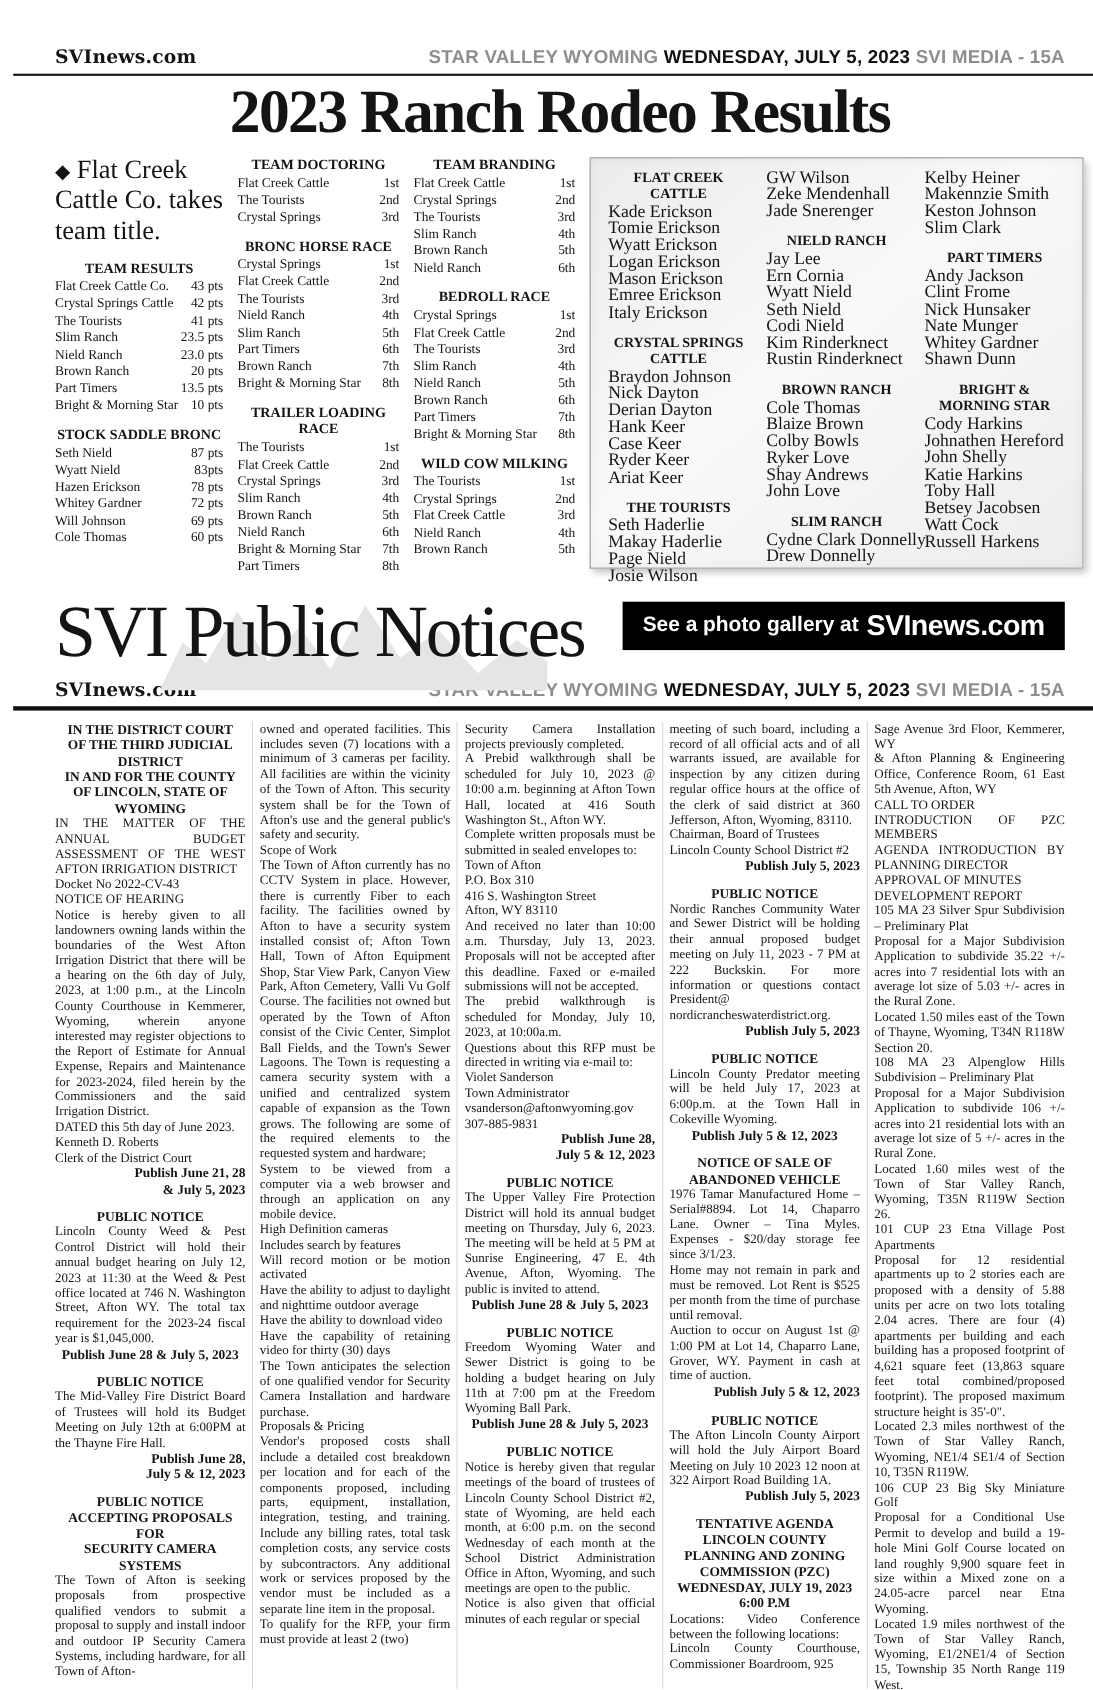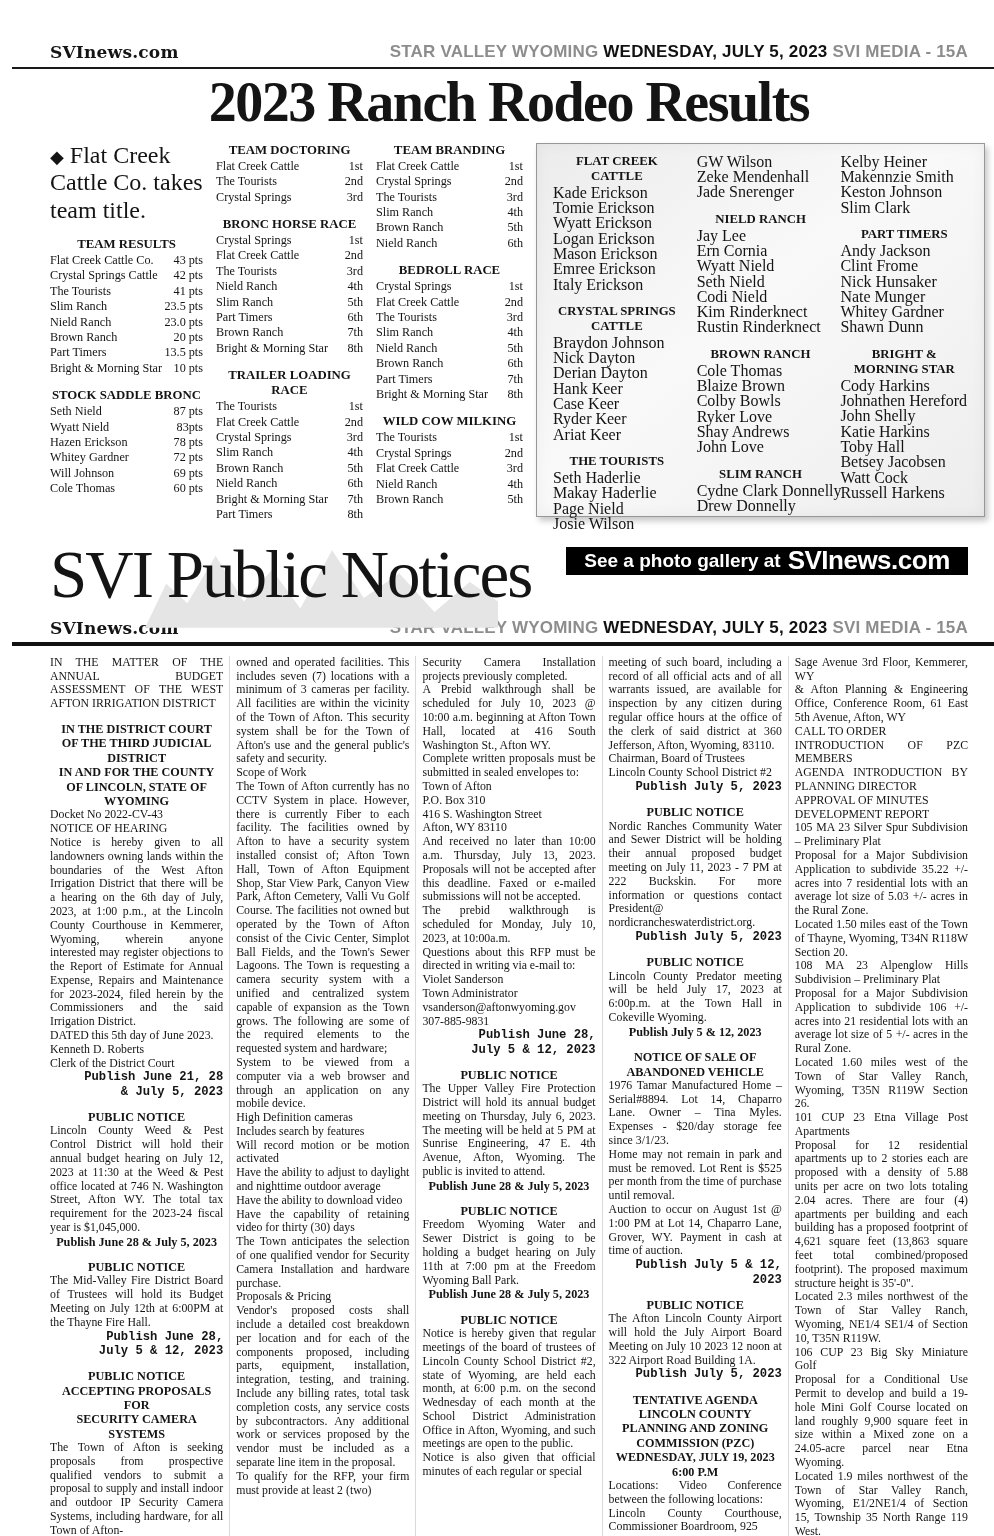--- a/index.html
+++ b/index.html
@@ -36,36 +36,36 @@
   .rseg{margin-bottom:12px;}
   .rostername{font-size:16px;line-height:15.3px;white-space:nowrap;}
   .rbhead{font-size:12.8px;}
   
   .pn-banner{position:relative;margin:12px 38px 0 38px;height:64px;}
   .pn-banner::before{content:"";position:absolute;left:95px;right:470px;top:-4px;bottom:-20px;
                      background:#e5e5e5;z-index:0;
                      clip-path:polygon(0 100%,6% 50%,12% 72%,20% 18%,28% 70%,36% 34%,44% 78%,53% 12%,62% 66%,72% 38%,82% 82%,92% 48%,100% 70%,100% 100%);}
   .pn-title{position:relative;z-index:1;margin:0;font-size:67px;font-weight:normal;
             letter-spacing:-2px;line-height:60px;font-family:"Liberation Serif", serif;}
-  .gallery-box{position:absolute;z-index:1;right:0;top:3px;width:402px;height:28px;background:#000;
+  .gallery-box{position:absolute;z-index:1;right:0;top:3px;width:402px;height:44px;background:#000;
                color:#fff;display:flex;align-items:center;justify-content:center;gap:7px;
                font-family:"Liberation Sans", sans-serif;}
   .gallery-box .g1{font-size:19px;font-weight:bold;}
   .gallery-box .g2{font-size:26px;font-weight:bold;letter-spacing:-.5px;}
   
   .notices{display:flex;padding:10px 38px 18px 38px;align-items:stretch;}
   .ncol{flex:1;min-width:0;padding:0 6px;}
   .ncol:first-child{padding-left:0;}
   .ncol:last-child{padding-right:0;}
   .ncol + .ncol{border-left:1px solid #d9d9d9;}
   .nb{font-size:11.8px;line-height:1.17;white-space:pre-line;margin:0;}
   .nb.body{text-align:justify;}
   .nb.head{font-weight:bold;text-align:center;font-size:12.2px;margin-top:11px;line-height:1.18;}
   .nb.head:first-child{margin-top:0;}
-  .nb.pub-r{font-weight:bold;text-align:right;font-size:12.2px;font-family:Liberation Mono, monospace;}
+  .nb.pub-r{font-weight:bold;text-align:right;font-size:12.2px;}
   .nb.pub-c{font-weight:bold;text-align:center;font-size:12.2px;}
 </style>
 </head>
 <body>
 
 <div class="page">
 
   <div class="masthead">
     <span class="brand">SVInews.com</span>
     <span class="mh-right">
@@ -425,27 +425,27 @@
     <span class="brand">SVInews.com</span>
     <span class="mh-right">
       <span class="gray">STAR VALLEY WYOMING</span>
       <span class="dark">WEDNESDAY, JULY 5, 2023</span>
       <span class="gray">SVI MEDIA - 15A</span>
     </span>
   </div>
 
   <div class="notices">
     <div class="ncol">
-        <div class="nb body">IN THE MATTER OF THE ANNUAL BUDGET ASSESSMENT OF THE WEST AFTON IRRIGATION DISTRICT</div>
         <div class="nb head">IN THE DISTRICT COURT
 OF THE THIRD JUDICIAL
 DISTRICT
 IN AND FOR THE COUNTY
 OF LINCOLN, STATE OF
 WYOMING</div>
+        <div class="nb body">IN THE MATTER OF THE ANNUAL BUDGET ASSESSMENT OF THE WEST AFTON IRRIGATION DISTRICT</div>
         <div class="nb body">Docket No 2022-CV-43</div>
         <div class="nb body">NOTICE OF HEARING</div>
         <div class="nb body">Notice is hereby given to all landowners owning lands within the boundaries of the West Afton Irrigation District that there will be a hearing on the 6th day of July, 2023, at 1:00 p.m., at the Lincoln County Courthouse in Kemmerer, Wyoming, wherein anyone interested may register objections to the Report of Estimate for Annual Expense, Repairs and Maintenance for 2023-2024, filed herein by the Commissioners and the said Irrigation District.</div>
         <div class="nb body">DATED this 5th day of June 2023.
 Kenneth D. Roberts
 Clerk of the District Court</div>
         <div class="nb pub-r">Publish June 21, 28
 &amp; July 5, 2023</div>
         <div class="nb head">PUBLIC NOTICE</div>
         <div class="nb body">Lincoln County Weed &amp; Pest Control District will hold their annual budget hearing on July 12, 2023 at 11:30 at the Weed &amp; Pest office located at 746 N. Washington Street, Afton WY.  The total tax requirement for the 2023-24 fiscal year is $1,045,000.</div>

